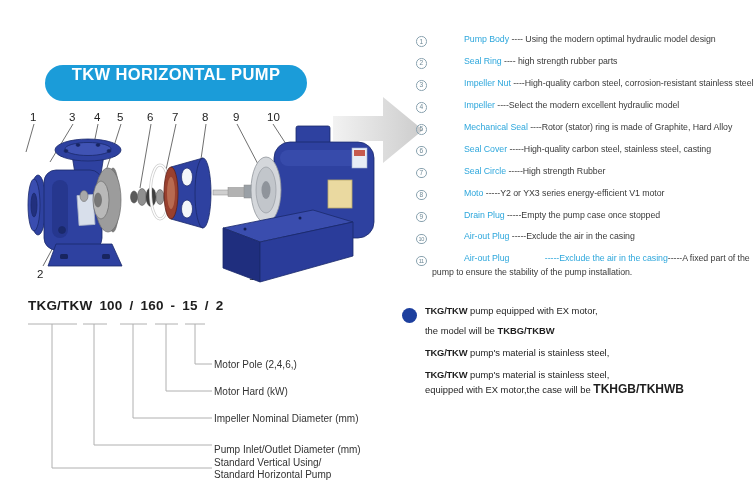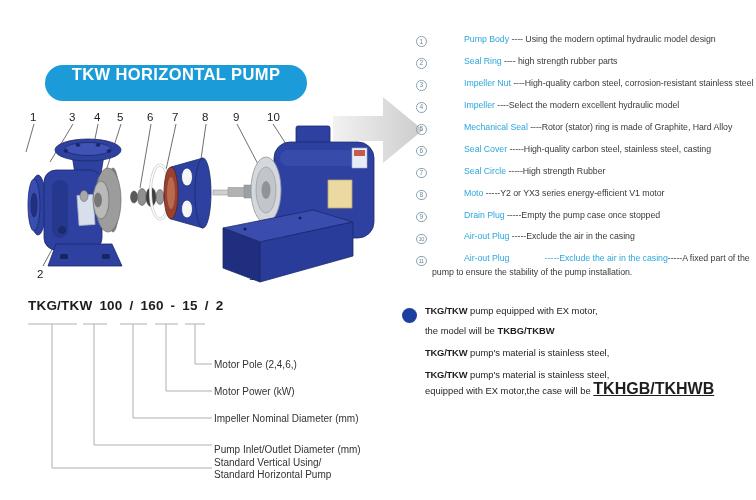--- a/index.html
+++ b/index.html
@@ -51,21 +51,21 @@
   .bullet{
     position:absolute;left:402px;top:308px;width:15px;height:15px;border-radius:50%;
     background:#1d3f9e;
   }
   .variants{position:absolute;left:425px;top:304px;width:326px;font-size:9.4px;color:#1e1e1e;}
   .var-l1,.var-l2{line-height:14px;margin-bottom:6px;}
   .var-entry{margin-bottom:8px;}
   .var-entry:nth-child(4) .var-l1{margin-bottom:0;}
   .brand{font-weight:bold;letter-spacing:-.2px;}
   .model{font-weight:bold;}
-  .var-entry:nth-child(4) .model{font-size:16px;text-decoration:underline;}
+  .var-entry:nth-child(4) .model{font-size:12px;}
 </style>
 </head>
 <body>
 
 <div class="banner">
   <span>TKW HORIZONTAL PUMP</span>
 </div>
 
 <svg class="diagram-svg" width="400" height="195" viewBox="0 0 400 195">
 
@@ -243,21 +243,21 @@
     <line x1="165" y1="6" x2="185" y2="6"></line>
     <polyline points="32,6 32,150 192,150"></polyline>
     <polyline points="74,6 74,127 192,127"></polyline>
     <polyline points="113,6 113,100 192,100"></polyline>
     <polyline points="146,6 146,73 192,73"></polyline>
     <polyline points="175,6 175,46 192,46"></polyline>
   </g>
 </svg>
 
 <div class="mc-label" style="top:359px;">Motor Pole (2,4,6,)</div>
-<div class="mc-label" style="top:386px;">Motor Power  (kW)</div>
+<div class="mc-label" style="top:386px;">Motor Hard  (kW)</div>
 <div class="mc-label" style="top:413px;">Impeller Nominal Diameter (mm)</div>
 <div class="mc-label" style="top:444px;">Pump Inlet/Outlet Diameter (mm)</div>
 <div class="mc-label" style="top:457px;">
   <span>Standard Vertical Using/</span><br>
   <span>Standard  Horizontal Pump</span>
 </div>
 
 <div class="bullet"></div>
 
 <div class="variants">

